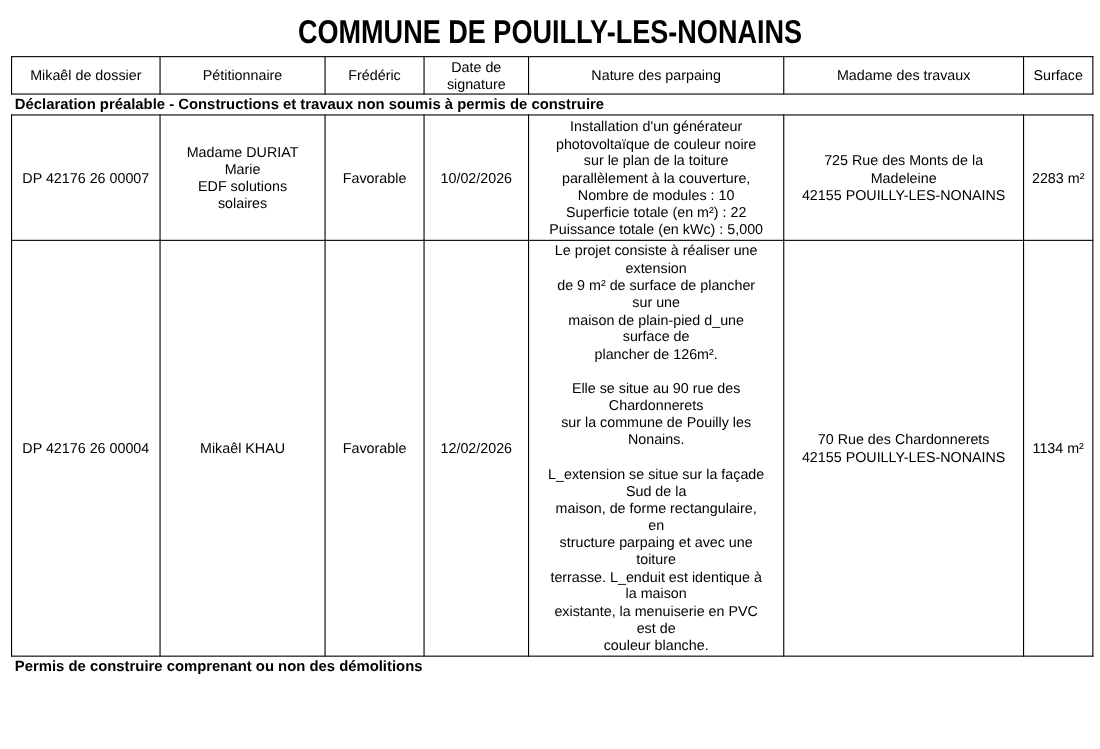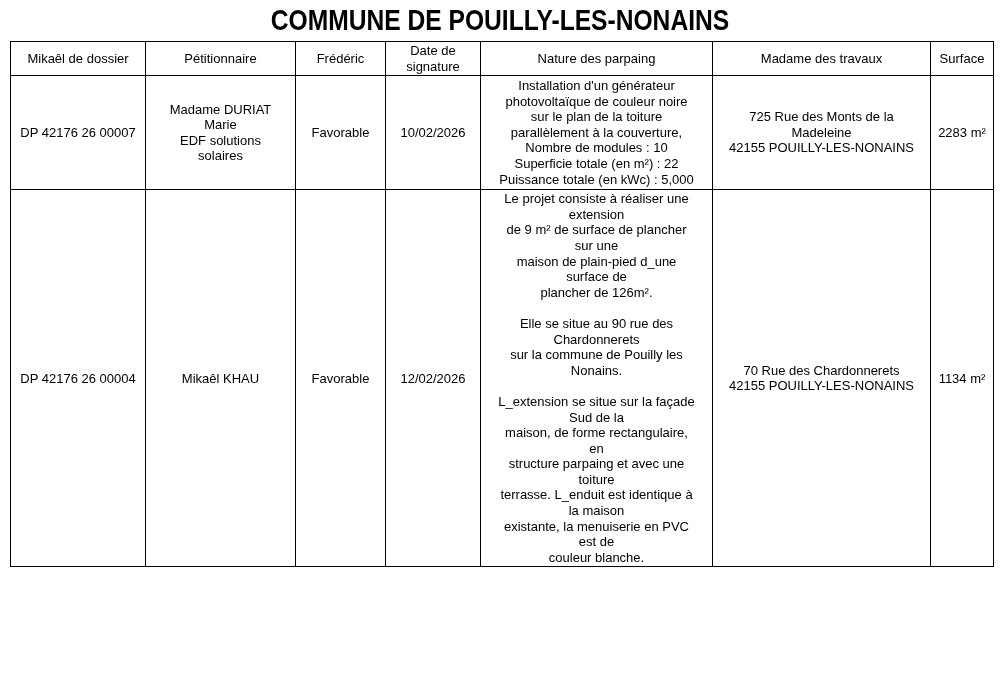--- a/index.html
+++ b/index.html
@@ -7,21 +7,21 @@
     margin: 0; padding: 0;
     background: #ffffff;
     color: #000000;
     font-family: "Liberation Sans", sans-serif;
   }
   .page {
     width: 1000px;
     height: 618px;
     background: #ffffff;
     overflow: hidden;
-    padding-top: 2px;
+    padding-top: 12px;
   }
   .doc-title {
     margin: 0;
     text-align: center;
     font-size: 30px;
     font-weight: bold;
     line-height: 36px;
     letter-spacing: 0px;
     transform: scaleX(0.82);
     transform-origin: 50% 50%;
@@ -93,20 +93,23 @@
         <th>Pétitionnaire</th>
         <th>Frédéric</th>
         <th>Date de
 signature</th>
         <th>Nature des parpaing</th>
         <th>Madame des travaux</th>
         <th>Surface</th>
       </tr>
     </thead>
     <tbody>
+      <tr class="section-row section-row-1">
+        <td colspan="7">Déclaration préalable - Constructions et travaux non soumis à permis de construire</td>
+      </tr>
       <tr class="data-row-1">
         <td class="cell">DP 42176 26 00007</td>
         <td class="cell">Madame DURIAT
 Marie
 EDF solutions
 solaires</td>
         <td class="cell">Favorable</td>
         <td class="cell">10/02/2026</td>
         <td class="cell">Installation d'un générateur
 photovoltaïque de couleur noire
@@ -146,16 +149,19 @@
 toiture
 terrasse. L_enduit est identique à
 la maison
 existante, la menuiserie en PVC
 est de
 couleur blanche.</td>
         <td class="cell">70 Rue des Chardonnerets
 42155 POUILLY-LES-NONAINS</td>
         <td class="cell">1134 m²</td>
       </tr>
+      <tr class="section-row section-row-2">
+        <td colspan="7">Permis de construire comprenant ou non des démolitions</td>
+      </tr>
     </tbody>
   </table>
 
 </div>
 
 </body></html>

